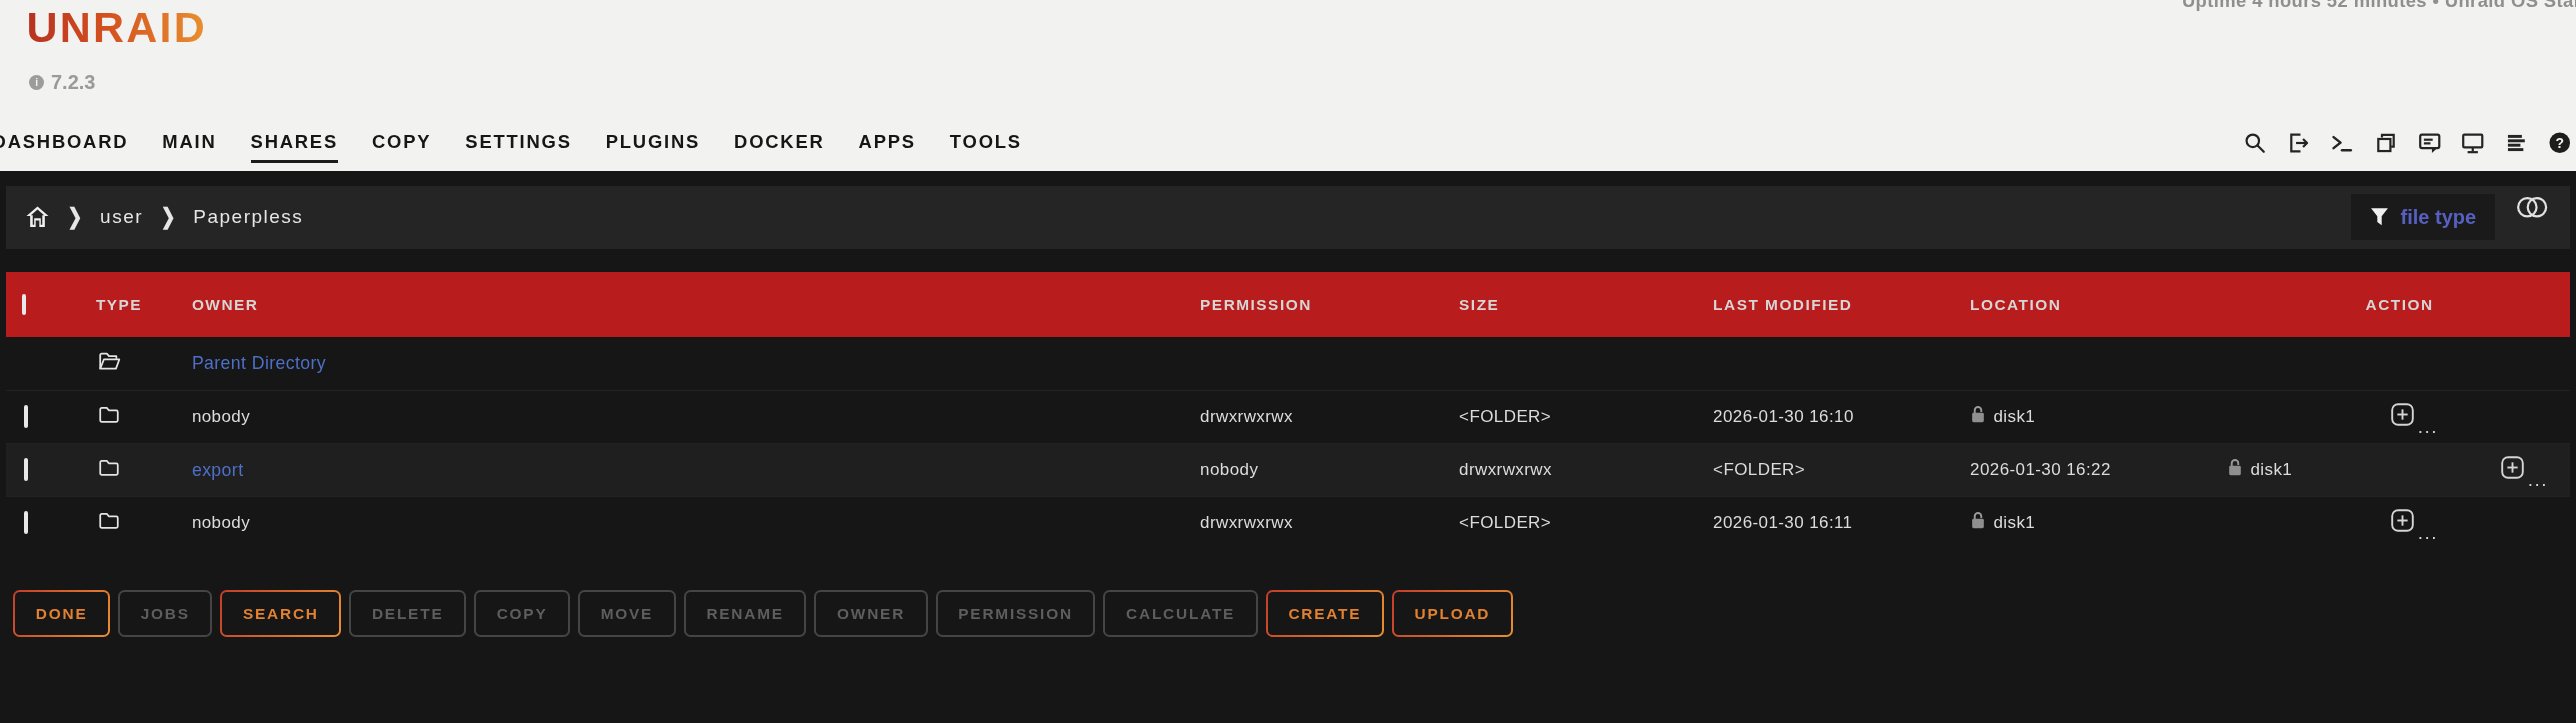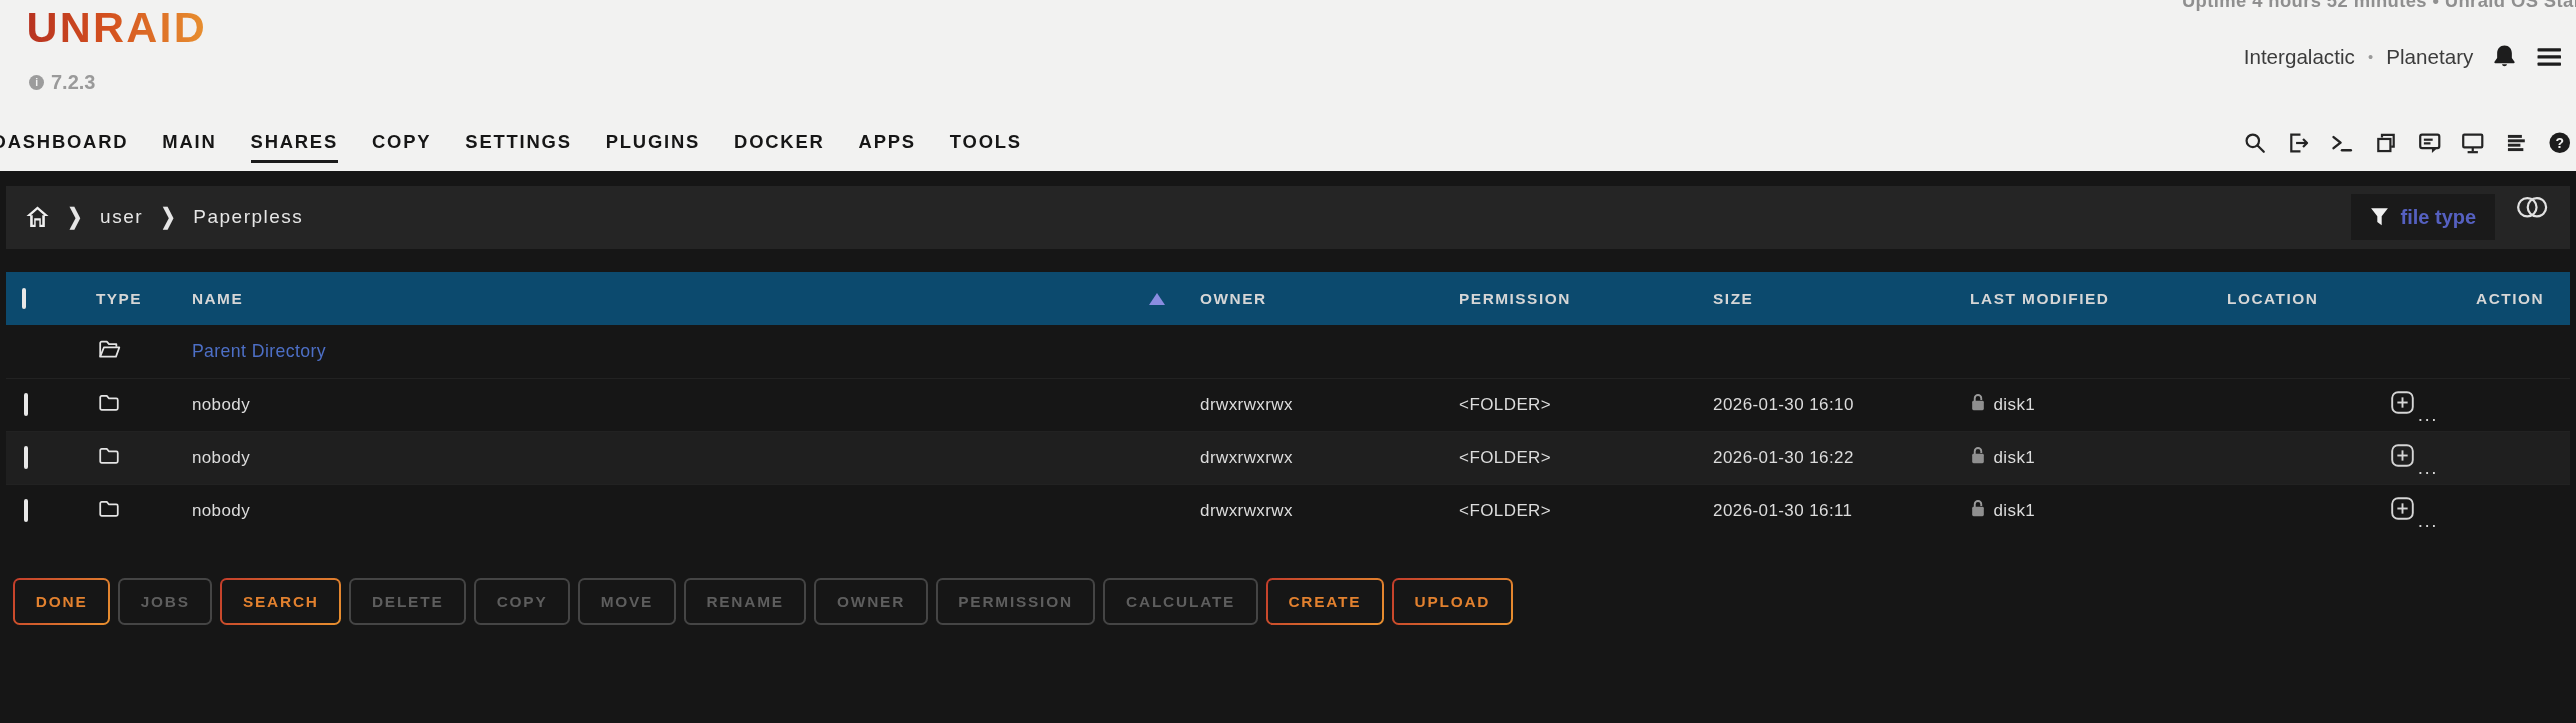--- a/index.html
+++ b/index.html
@@ -48,21 +48,21 @@
   .crumbs { display:flex; align-items:center; gap:17.7px; }
   .crumb { font-size:19px; color:#e6e6e6; letter-spacing:1.5px; cursor:pointer; }
   .crumb-sep { font-size:17.7px; color:#e6e6e6; font-weight:700; transform:scaleY(1.25); }
   .bc-right { margin-left:auto; display:flex; align-items:flex-start; }
   .filter-box { background:#1a1a1a; height:46px; padding:0 19px; display:flex; align-items:center; gap:11.8px; cursor:pointer; }
   .filter-label { font-size:20px; color:#5560c0; font-weight:600; }
   .view-toggle { margin-left:19px; cursor:pointer; display:flex; }
 
   
   .grid { display:grid; grid-template-columns:74px 96px 1fr 259px 254px 257px 257px 249px 110px; align-items:center; }
-  .thead { margin:23.5px 5.9px 0; height:53px; background:#0c4a6e; }
+  .thead { margin:23.5px 5.9px 0; height:65px; background:#b91c1c; }
   .th { font-size:15.4px; font-weight:700; letter-spacing:1.5px; color:#d6d6d6; padding-left:16px; }
   .th.right, .cell.right { text-align:right; padding-right:26.5px; }
   .name-h { display:flex; align-items:center; }
   .sort-asc { margin-left:auto; margin-right:19px; width:0; height:0;
     border-left:8.8px solid transparent; border-right:8.8px solid transparent; border-bottom:12.5px solid #8a8ce0; }
   .tbody { margin:0 5.9px; }
   .row { height:53px; }
   .row + .row { border-top:0.7px solid #222222; }
   .row.alt { background:#1f1f1f; }
   .cell { font-size:17px; color:#dcdcdc; letter-spacing:0.4px; padding-left:16px; }
@@ -95,42 +95,20 @@
 <div class="band">
   <div class="uptime-note">Uptime 4 hours 52 minutes  •  Unraid OS Started</div>
 
   <div class="logo">UNRAID</div>
 
   <div class="version">
     <span class="vicon">i</span>
     <span>7.2.3</span>
   </div>
 
-  <div class="server-area">
-    <div class="server-labels">
-      <span>Intergalactic</span>
-      <span class="server-sep">•</span>
-      <span>Planetary</span>
-    </div>
-    <span class="icon-btn">
-      <svg width="25" height="26.5" viewBox="0 0 34 36">
-          <path fill="#1d1d1d" d="M17 2c6 0 10 4.6 10 10.5V19l3.6 5.2c.5.8 0 1.8-1 1.8H4.4c-1 0-1.5-1-1-1.8L7 19v-6.5C7 6.6 11 2 17 2z"></path>
-          <path fill="#1d1d1d" d="M13.5 27.5a3.6 3.6 0 0 0 7 0z"></path>
-        </svg>
-    </span>
-    <span class="icon-btn">
-      <svg width="26.5" height="22" viewBox="0 0 36 30">
-          <g fill="#1d1d1d">
-            <rect x="2" y="3" width="32" height="4.5" rx="1"></rect>
-            <rect x="2" y="12.7" width="32" height="4.5" rx="1"></rect>
-            <rect x="2" y="22.4" width="32" height="4.5" rx="1"></rect>
-          </g>
-        </svg>
-    </span>
-  </div>
 
   <div class="nav">
     <span class="nav-item">DASHBOARD</span>
     <span class="nav-item">MAIN</span>
     <span class="nav-item active">SHARES</span>
     <span class="nav-item">COPY</span>
     <span class="nav-item">SETTINGS</span>
     <span class="nav-item">PLUGINS</span>
     <span class="nav-item">DOCKER</span>
     <span class="nav-item">APPS</span>
@@ -226,24 +204,20 @@
           </svg>
       </span>
     </div>
   </div>
 
   <div class="grid thead">
     <div class="th cb-cell">
       <span class="checkbox"></span>
     </div>
     <div class="th">TYPE</div>
-    <div class="th name-h">
-      <span>NAME</span>
-      <span class="sort-asc"></span>
-    </div>
     <div class="th">OWNER</div>
     <div class="th">PERMISSION</div>
     <div class="th">SIZE</div>
     <div class="th">LAST MODIFIED</div>
     <div class="th">LOCATION</div>
     <div class="th right">ACTION</div>
   </div>
 
   <div class="tbody">
 
@@ -300,20 +274,21 @@
 
     <div class="grid row alt">
       <div class="cell cb-cell"><span class="checkbox"></span></div>
       <div class="cell type-cell">
         <span>
           <svg width="22" height="19" viewBox="0 0 30 26" fill="none" stroke="#e4e4e4" stroke-width="2.4" stroke-linejoin="round">
               <path d="M3 6 a2 2 0 0 1 2-2 h7 l3 3.5 h10 a2 2 0 0 1 2 2 V21 a2 2 0 0 1 -2 2 H5 a2 2 0 0 1 -2-2 Z"></path>
             </svg>
         </span>
       </div>
+      <div class="cell"><span class="name-link">export</span></div>
       <div class="cell">nobody</div>
       <div class="cell">drwxrwxrwx</div>
       <div class="cell">&lt;FOLDER&gt;</div>
       <div class="cell">2026-01-30 16:22</div>
       <div class="cell">
           <span class="loc">
         <span><svg width="16" height="20.6" viewBox="0 0 22 28">
                 <path d="M6.5 13 V8.5 a4.5 4.5 0 0 1 9 0 V11" fill="none" stroke="#9a9a9a" stroke-width="2.6"></path>
                 <rect x="3" y="12" width="16" height="13" rx="2" fill="#8f8f8f"></rect>
               </svg></span>

